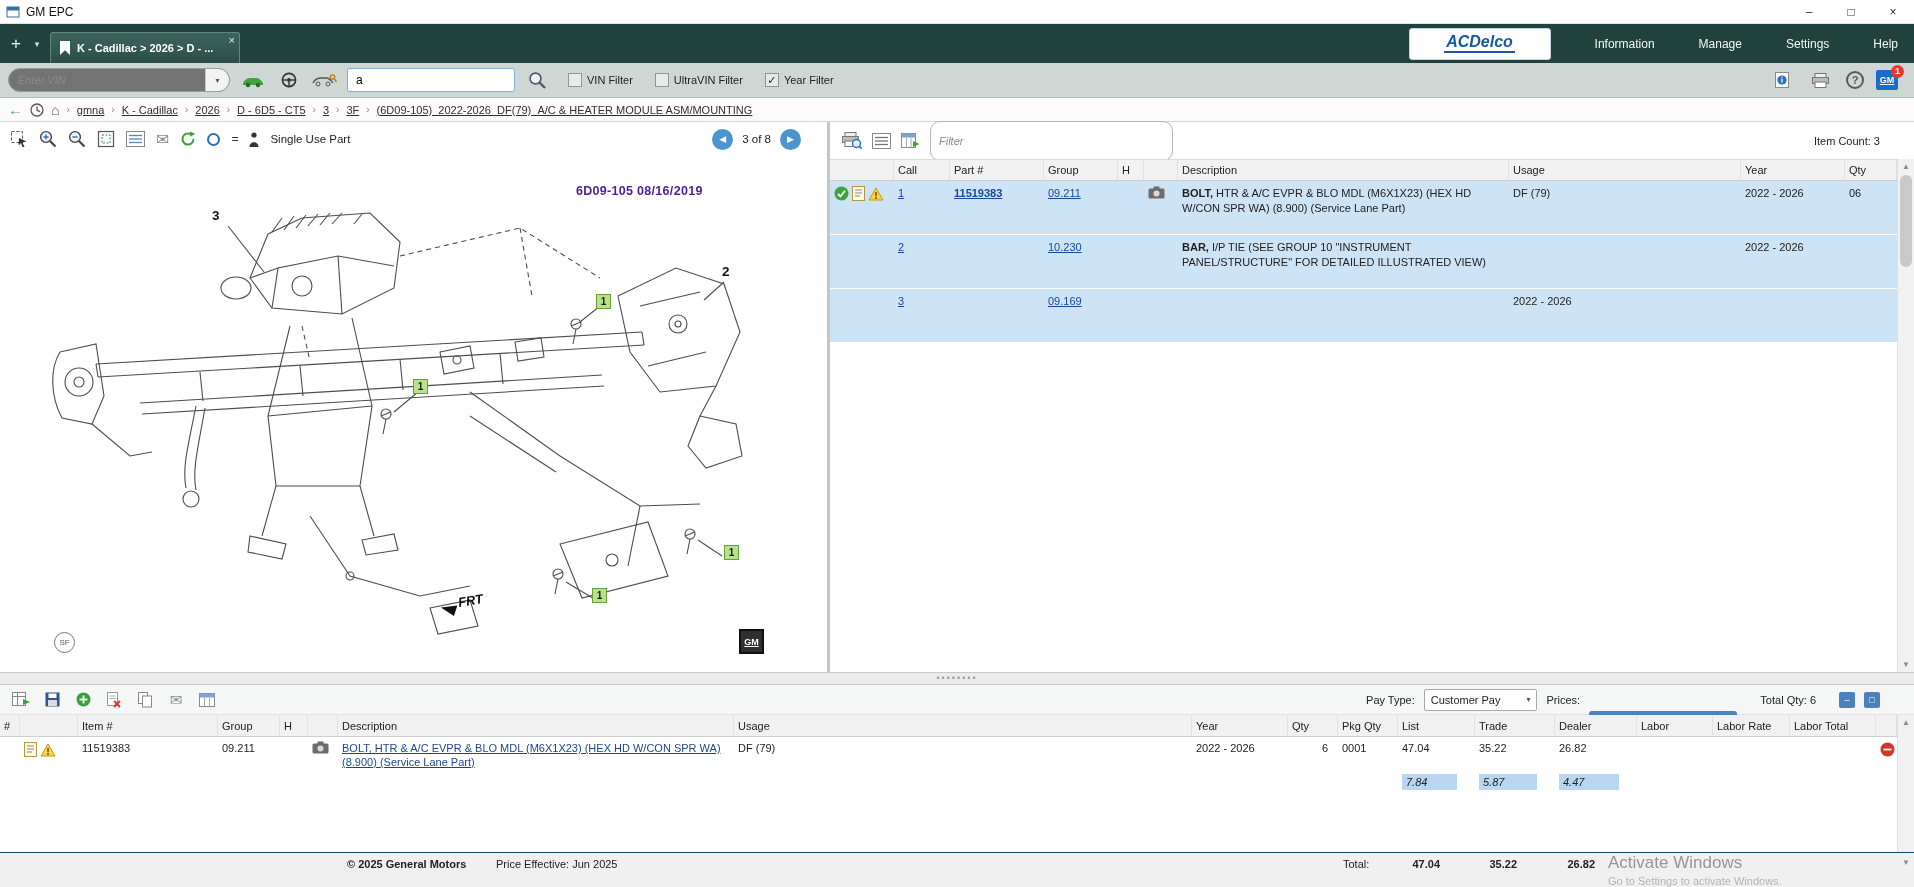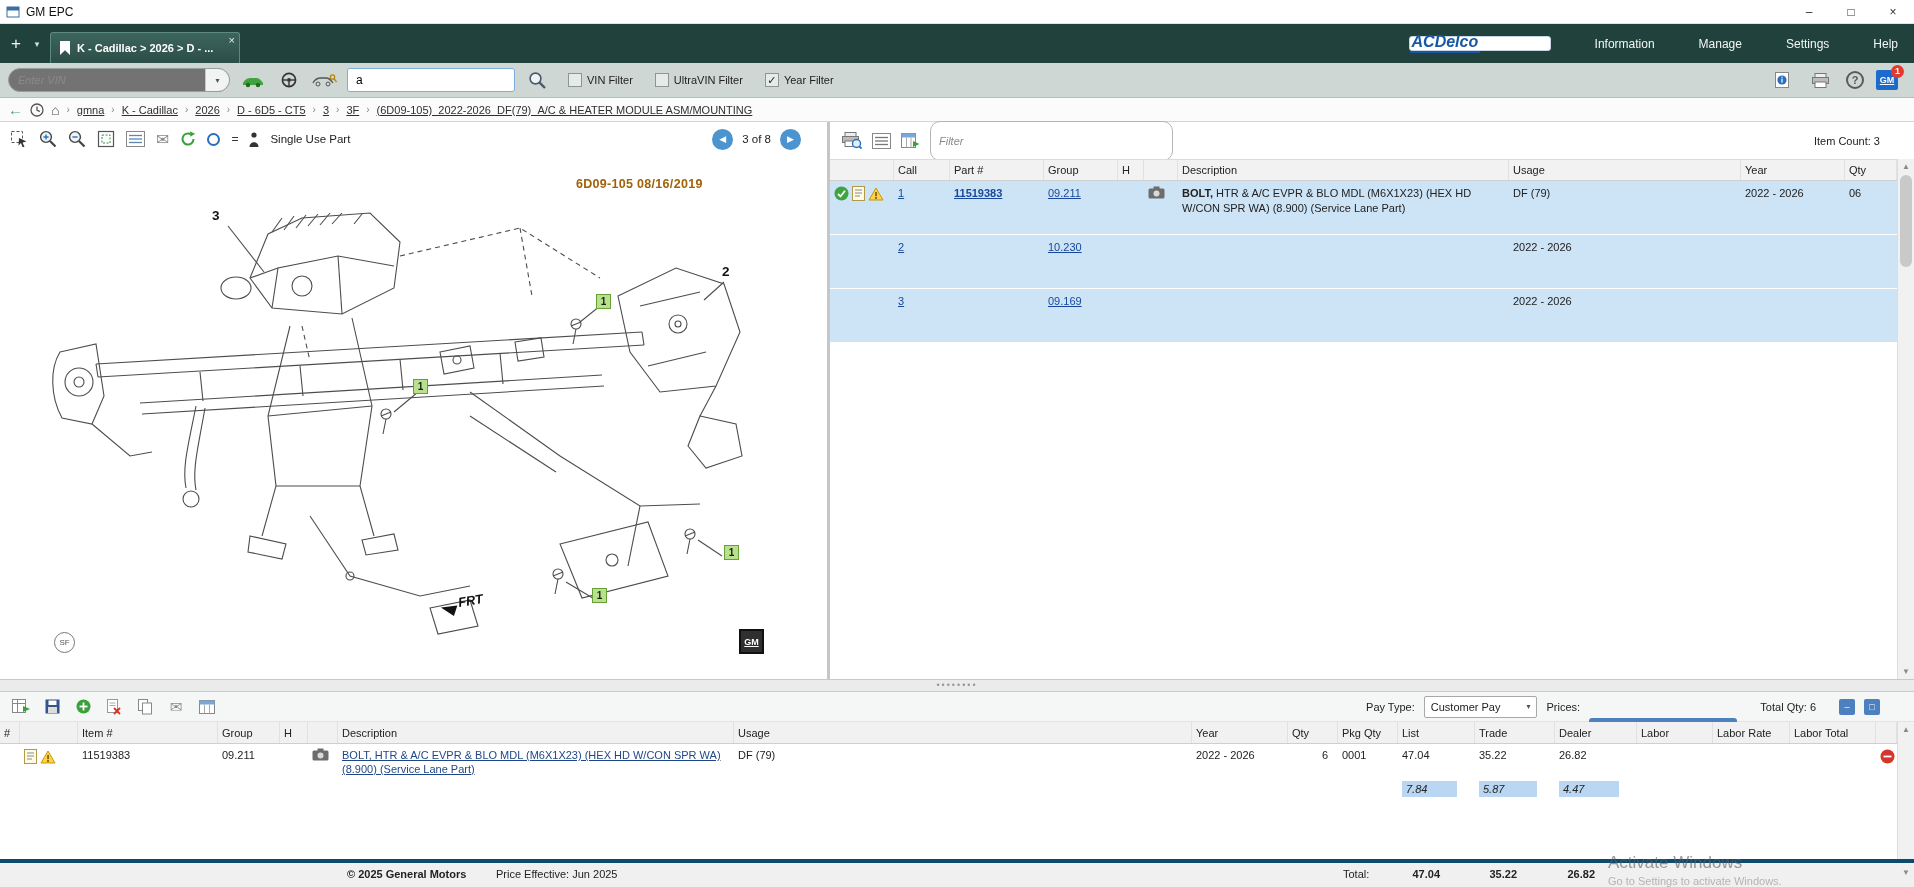--- a/index.html
+++ b/index.html
@@ -15,21 +15,21 @@
   .win-btn { width:42px; display:flex; align-items:center; justify-content:center; font-size:12px; color:#333; cursor:default; }
 
   
   .tabbar { height:39px; background:#21423c; display:flex; align-items:center; color:#fff; flex:0 0 auto; padding-left:4px; }
   .newtab-btn { width:24px; text-align:center; font-size:17px; line-height:1; color:#eef5f3; }
   .tablist-btn { width:18px; text-align:center; font-size:9px; color:#cfe0dd; }
   .tab { height:31px; min-width:190px; background:linear-gradient(#3d655d,#2b4e47); border:1px solid #5d8a7f; border-bottom:none; border-radius:3px 3px 0 0; display:flex; align-items:center; gap:7px; padding:0 22px 0 9px; font-weight:bold; font-size:11px; position:relative; margin-left:4px; align-self:flex-end; }
   .bookmark { width:10px; height:14px; background:#fff; clip-path:polygon(0 0,100% 0,100% 100%,50% 66%,0 100%); flex:0 0 auto; }
   .tab-close { position:absolute; top:1px; right:4px; font-size:11px; font-weight:normal; color:#e4eeec; }
   .tab-right { margin-left:auto; display:flex; align-items:center; padding-right:16px; }
-  .brand-btn { width:142px; height:15px; background:#fff; border:1px solid #c6d4e4; border-radius:3px; display:flex; align-items:center; }
+  .brand-btn { width:142px; height:32px; background:#fff; border:1px solid #c6d4e4; border-radius:3px; display:flex; align-items:center; justify-content:center; }
   .brand-text { color:#1857a4; font-style:italic; font-weight:bold; font-size:16px; border-bottom:2px solid #1857a4; line-height:1.05; padding:0 2px; }
   .menu-item { margin-left:44px; font-size:12px; color:#f2f7f6; white-space:nowrap; }
 
   
   .toolbar { height:35px; background:#ced7d4; border-bottom:1px solid #b2bcba; display:flex; align-items:center; padding:0 8px; gap:9px; flex:0 0 auto; }
   .vin-combo { width:222px; height:24px; background:#737373; border:1px solid #93a09d; border-radius:12px; display:flex; align-items:center; overflow:hidden; }
   .vin-combo input { flex:1; border:none; outline:none; padding:0 9px; font-size:11px; background:transparent; font-family:inherit; }
   input::placeholder { font-style:italic; color:#8a8a8a; }
   .combo-chev { width:24px; height:100%; border-left:1px solid #c3cbc9; display:flex; align-items:center; justify-content:center; font-size:8px; color:#555; background:#f2f4f3; }
   .tool-icon { width:27px; height:25px; display:flex; align-items:center; justify-content:center; }
@@ -58,21 +58,21 @@
   .vt-icon { display:flex; align-items:center; justify-content:center; }
   .legend-circle { width:13px; height:13px; border:2px solid #2a6fbd; border-radius:50%; }
   .legend-eq { font-size:12px; color:#333; }
   .legend-label { font-size:11.5px; color:#222; }
   .pager { margin-left:auto; display:flex; align-items:center; gap:9px; padding-right:16px; }
   .nav-circle { width:21px; height:21px; border-radius:50%; background:#4b94cf; color:#fff; display:flex; align-items:center; justify-content:center; font-size:9px; }
   .pager-text { font-size:11.5px; }
   .canvas { flex:1; position:relative; overflow:hidden; background:#fff; }
   .diagram-svg { position:absolute; left:0; top:0; }
   .diagram-svg path, .diagram-svg line, .diagram-svg circle, .diagram-svg ellipse, .diagram-svg polyline { stroke:#4d4d4d; fill:none; stroke-width:1.1; }
-  .diagram-title { position:absolute; left:576px; top:21px; font-size:12.5px; font-weight:bold; letter-spacing:.3px; color:#a16207; }
+  .diagram-title { position:absolute; left:576px; top:28px; font-size:12.5px; font-weight:bold; letter-spacing:.3px; color:#4c1d95; }
   .callout-num { position:absolute; font-size:13.5px; font-weight:bold; color:#111; }
   .green-callout { position:absolute; width:15px; height:15px; background:#b9e08f; border:1px solid #67a033; color:#12240a; font-size:10px; font-weight:bold; display:flex; align-items:center; justify-content:center; }
   .frt-label { position:absolute; left:458px; top:437px; font-size:13px; font-weight:bold; font-style:italic; transform:rotate(-10deg); color:#111; }
   .frt-arrow { position:absolute; left:441px; top:447px; width:0; height:0; border-top:7px solid transparent; border-bottom:4px solid transparent; border-right:15px solid #111; transform:rotate(18deg); }
   .sf-stamp { position:absolute; left:54px; top:476px; width:21px; height:21px; border:1px solid #777; border-radius:50%; color:#555; font-size:8px; display:flex; align-items:center; justify-content:center; }
   .gm-stamp { position:absolute; left:739px; top:473px; width:25px; height:25px; background:#2f2f2f; border:2px solid #111; color:#fff; display:flex; align-items:center; justify-content:center; font-size:9px; font-weight:bold; text-decoration:underline; }
 
   
   .right-panel { flex:1 1 auto; display:flex; flex-direction:column; min-width:0; background:#fff; position:relative; }
   .parts-toolbar { height:37px; display:flex; align-items:center; gap:10px; padding:0 12px; flex:0 0 auto; }
@@ -111,21 +111,21 @@
   .ct-header > div { padding:0 4px; border-right:1px solid #e1e1e1; display:flex; align-items:center; overflow:hidden; }
   .ct-row { background:#fff; min-height:36px; align-items:start; }
   .ct-row > div { padding:4px 4px 0 4px; line-height:14px; }
   .ct-subrow > div { padding:0 4px; line-height:14px; }
   .cell-right { text-align:right; padding-right:10px !important; }
   .cart-desc-link { color:#1f4788; text-decoration:underline; }
   .hl { display:block; background:#b9d6f2; font-style:italic; padding:1px 4px; margin:1px 14px 0 0; color:#222; }
   .cart-scroll { position:absolute; top:30px; right:0; bottom:0; width:17px; background:#f1f1f1; border-left:1px solid #ddd; }
 
   
-  .footer { height:28px; background:#f0f0f0; border-top:4px solid #0c4a6e; position:relative; flex:0 0 auto; font-size:11px; }
+  .footer { height:35px; background:#f0f0f0; border-top:1px solid #0c4a6e; position:relative; flex:0 0 auto; font-size:11px; }
   .footer span { position:absolute; top:5px; }
   .f-copy { left:347px; font-weight:bold; }
   .f-price { left:496px; }
   .f-total-lbl { left:1343px; font-weight:normal; }
   .f-v1 { left:1385px; width:55px; text-align:right; font-weight:bold; }
   .f-v2 { left:1462px; width:55px; text-align:right; font-weight:bold; }
   .f-v3 { left:1540px; width:55px; text-align:right; font-weight:bold; }
   .f-down { right:4px; font-size:8px; color:#8a8a8a; }
 
   .watermark1 { position:absolute; left:1608px; top:853px; font-size:17px; color:rgba(96,96,96,.62); z-index:40; }
@@ -517,20 +517,21 @@
         <div>06</div>
       </div>
 
       <div class="pt-row">
         <div class="row-icons"></div>
         <div><span class="link">2</span></div>
         <div></div>
         <div><span class="link">10.230</span></div>
         <div></div>
         <div></div>
+        <div><span class="desc-lead">BAR,</span><span> I/P TIE (SEE GROUP 10 "INSTRUMENT PANEL/STRUCTURE" FOR DETAILED ILLUSTRATED VIEW)</span></div>
         <div></div>
         <div>2022 - 2026</div>
         <div></div>
       </div>
 
       <div class="pt-row">
         <div class="row-icons"></div>
         <div><span class="link">3</span></div>
         <div></div>
         <div><span class="link">09.169</span></div>

